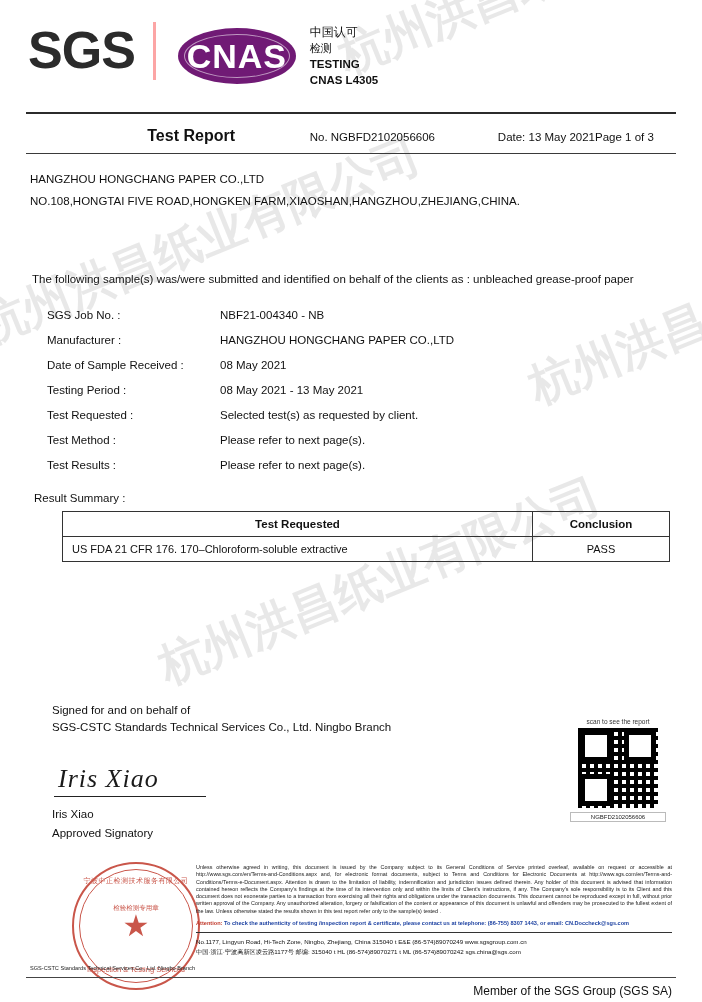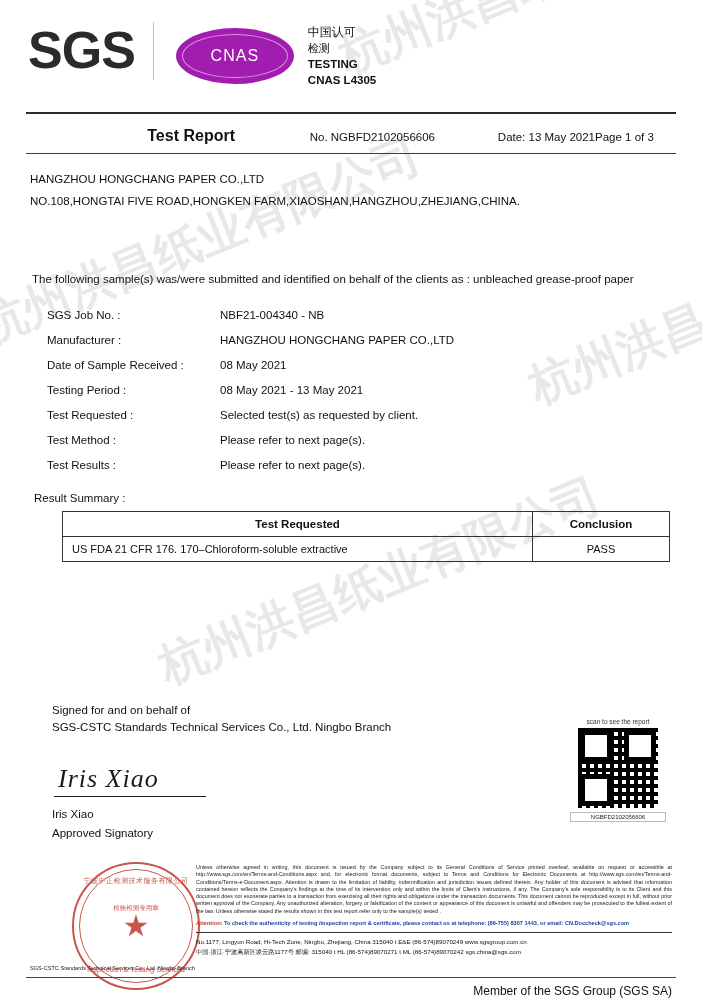--- a/index.html
+++ b/index.html
@@ -52,41 +52,41 @@
   }
   .sgs-logo {
     font-family: "Liberation Sans", sans-serif;
     font-weight: bold;
     font-size: 52px;
     letter-spacing: -1px;
     color: #2b2b2b;
     line-height: 56px;
     padding-right: 18px;
     margin-top: 8px;
-    border-right: 1px solid #fca5a5;
+    border-right: 3px solid #fca5a5;
     height: 58px;
     box-sizing: border-box;
   }
   .cnas-block {
     display: flex;
     align-items: center;
     margin-left: 22px;
     margin-top: 10px;
   }
   .cnas-oval {
     width: 118px;
     height: 56px;
     border-radius: 50%;
-    background: #a21caf;
+    background: #701a75;
     color: #fff;
     display: flex;
     align-items: center;
     justify-content: center;
-    font-weight: normal;
-    font-size: 16px;
+    font-weight: bold;
+    font-size: 34px;
     letter-spacing: 1px;
     position: relative;
   }
   .cnas-oval::before {
     content: "";
     position: absolute;
     left: 6px; top: 6px; right: 6px; bottom: 6px;
     border: 1px solid rgba(255,255,255,0.55);
     border-radius: 50%;
   }

